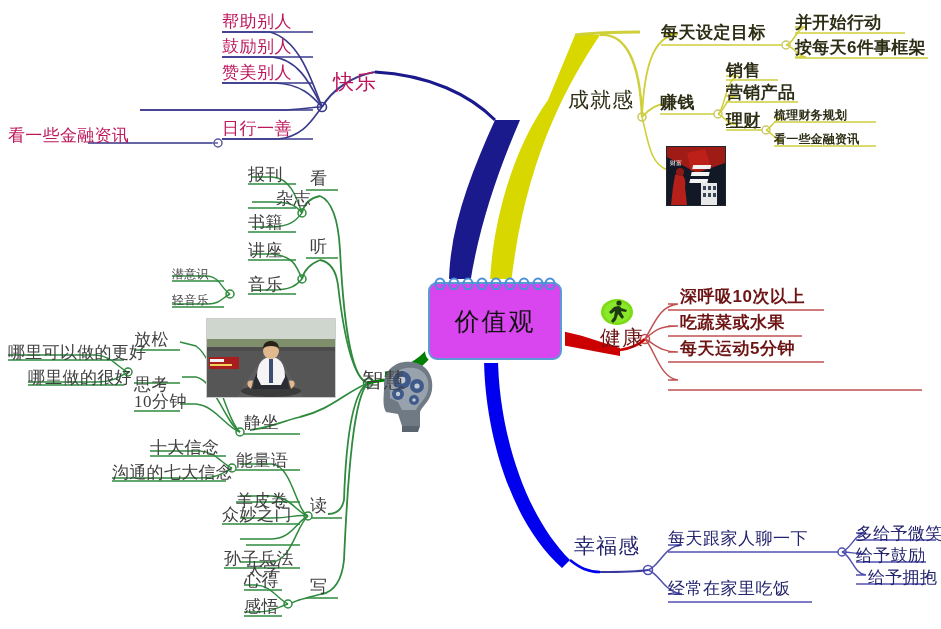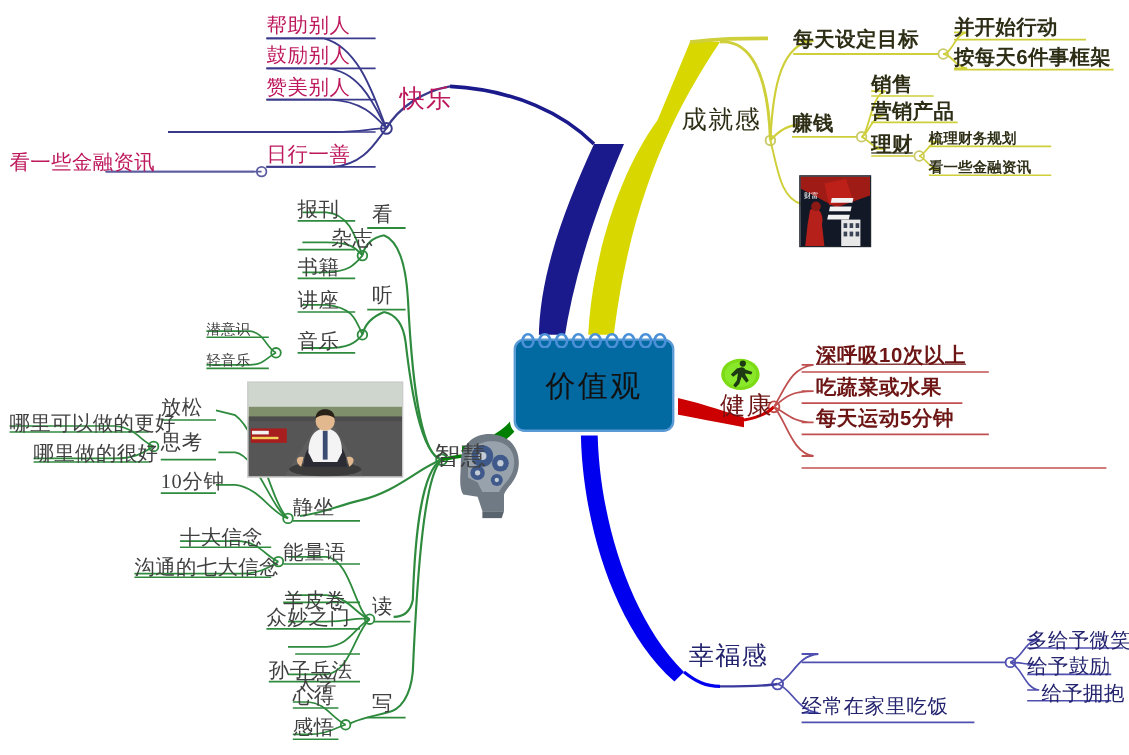--- a/index.html
+++ b/index.html
@@ -6,21 +6,21 @@
   body{width:941px;height:629px;overflow:hidden;
        font-family:"Liberation Serif","DejaVu Serif",serif;}
   #canvas{position:relative;width:941px;height:629px;background:#fff;}
   svg.layer{position:absolute;left:0;top:0;width:941px;height:629px;}
 
   .node{position:absolute;white-space:nowrap;line-height:1;}
 
   
   #central{
     position:absolute;left:428px;top:282px;width:130px;height:74px;
-    border:2px solid #5b9bd5;border-radius:9px;background:#0369a1;
+    border:2px solid #5b9bd5;border-radius:9px;background:#d946ef;
     box-shadow:0 0 0 3px #ffffff;
   }
   #central .ctext{
     position:absolute;left:0;top:0;width:130px;height:74px;
     display:flex;align-items:center;justify-content:center;
     font-size:25px;color:#111;letter-spacing:2px;
     font-family:"Liberation Serif","DejaVu Serif",serif;
   }
   #spiral{position:absolute;left:432px;top:276px;width:124px;height:14px;}
 
@@ -334,42 +334,43 @@
   <div class="node lvl2 green" style="left:248px;top:214px;">书籍</div>
 
   <div class="node lvl2 green" style="left:310px;top:238px;">听</div>
   <div class="node lvl2 green" style="left:248px;top:242px;">讲座</div>
   <div class="node lvl2 green" style="left:248px;top:276px;">音乐</div>
   <div class="node lvl4 green" style="left:172px;top:268px;">潜意识</div>
   <div class="node lvl4 green" style="left:172px;top:294px;">轻音乐</div>
 
   <div class="node lvl2 green" style="left:244px;top:414px;">静坐</div>
   <div class="node lvl2 green" style="left:134px;top:331px;">放松</div>
-  <div class="node lvl2 green" style="left:134px;top:360px;">思考</div>
+  <div class="node lvl2 green" style="left:134px;top:376px;">思考</div>
   <div class="node lvl3 green" style="left:8px;top:344px;">哪里可以做的更好</div>
   <div class="node lvl3 green" style="left:28px;top:369px;">哪里做的很好</div>
   <div class="node lvl2 green" style="left:134px;top:393px;">10分钟</div>
 
   <div class="node lvl2 green" style="left:310px;top:497px;">读</div>
   <div class="node lvl2 green" style="left:236px;top:452px;">能量语</div>
   <div class="node lvl3 green" style="left:150px;top:439px;">十大信念</div>
   <div class="node lvl3 green" style="left:112px;top:464px;">沟通的七大信念</div>
   <div class="node lvl2 green" style="left:236px;top:492px;text-align:right;">羊皮卷</div>
   <div class="node lvl2 green" style="left:222px;top:506px;">众妙之门</div>
   <div class="node lvl2 green" style="left:246px;top:532px;margin-top:29px;">大学</div>
   <div class="node lvl2 green" style="left:224px;top:550px;">孙子兵法</div>
 
   <div class="node lvl2 green" style="left:310px;top:578px;">写</div>
   <div class="node lvl2 green" style="left:244px;top:572px;">心得</div>
   <div class="node lvl2 green" style="left:244px;top:598px;">感悟</div>
 
   <div class="node main-label red" style="left:600px;top:328px;">健康</div>
-  <div class="node lvl2 sans red" style="left:680px;top:288px;text-decoration:underline;">深呼吸10次以上</div>
+  <div class="node lvl2 sans red" style="left:680px;top:288px;">深呼吸10次以上</div>
   <div class="node lvl2 sans red" style="left:680px;top:314px;">吃蔬菜或水果</div>
   <div class="node lvl2 sans red" style="left:680px;top:340px;">每天运动5分钟</div>
 
   <div class="node main-label blue" style="left:574px;top:536px;">幸福感</div>
+  <div class="node lvl2 blue" style="left:668px;top:530px;">每天跟家人聊一下</div>
   <div class="node lvl3 blue" style="left:856px;top:525px;">多给予微笑</div>
   <div class="node lvl3 blue" style="left:856px;top:547px;">给予鼓励</div>
   <div class="node lvl3 blue" style="left:856px;top:569px;padding-left:12px;">给予拥抱</div>
   <div class="node lvl2 blue" style="left:668px;top:580px;">经常在家里吃饭</div>
 
 </div>
 
 </body></html>

